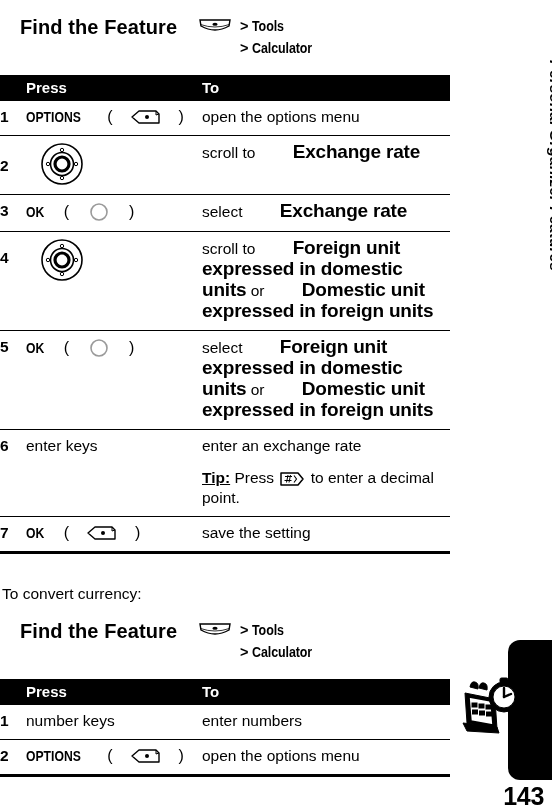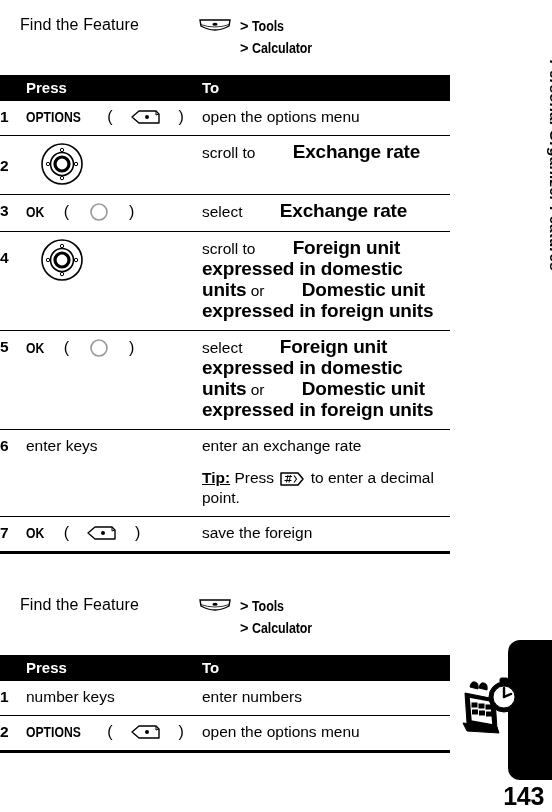--- a/index.html
+++ b/index.html
@@ -57,22 +57,22 @@
     padding: 4px 0 0 2px;
     line-height: 20px;
   }
 
   
   .fft {
     display: flex;
     padding: 16px 0 4px 20px;
   }
   .fft-label {
-    font-weight: normal;
-    font-size: 16px;
+    font-weight: bold;
+    font-size: 20px;
     width: 178px;
     flex: 0 0 178px;
     letter-spacing: 0.1px;
   }
   .fft-path { padding-top: 1px; }
   .fft-line {
     display: flex;
     align-items: flex-start;
     line-height: 18px;
     white-space: nowrap;
@@ -344,31 +344,32 @@
                 <span class="paren">(</span>
                 <svg width="34" height="20" viewBox="0 0 34 20">
                   <path d="M3 10 L10 4 L27 4 L30 7 L30 16 L10 16 Z" fill="#fff" stroke="#000" stroke-width="1.4" stroke-linejoin="round"></path>
                   <path d="M27 4 L27 8 L30 7" fill="none" stroke="#000" stroke-width="1"></path>
                   <circle cx="18" cy="10" r="2" fill="#000"></circle>
                 </svg>
                 <span class="paren">)</span>
               </span>
             </td>
             <td class="to">
-              <span>save the foreign</span>
+              <span>save the setting</span>
             </td>
           </tr>
         </tbody>
       </table>
       </div>
     </div>
 
     <div class="gap-big"></div>
 
     <div>
+      <div class="intro">To convert currency:</div>
 
       <div class="fft">
         <div class="fft-label">Find the Feature</div>
         <div class="fft-path">
           <div class="fft-line">
             <svg width="34" height="17" viewBox="0 0 34 17" style="margin-right:8px;margin-top:1px;">
               <path d="M2 2 L32 2 L31 8 Q17 16 3 8 Z" fill="#fff" stroke="#000" stroke-width="1.4"></path>
               <path d="M2.5 6.5 Q17 11.5 31.3 6.5" fill="none" stroke="#000" stroke-width="0.8"></path>
               <ellipse cx="17" cy="6.3" rx="2.6" ry="1.5" fill="#000"></ellipse>
             </svg>

